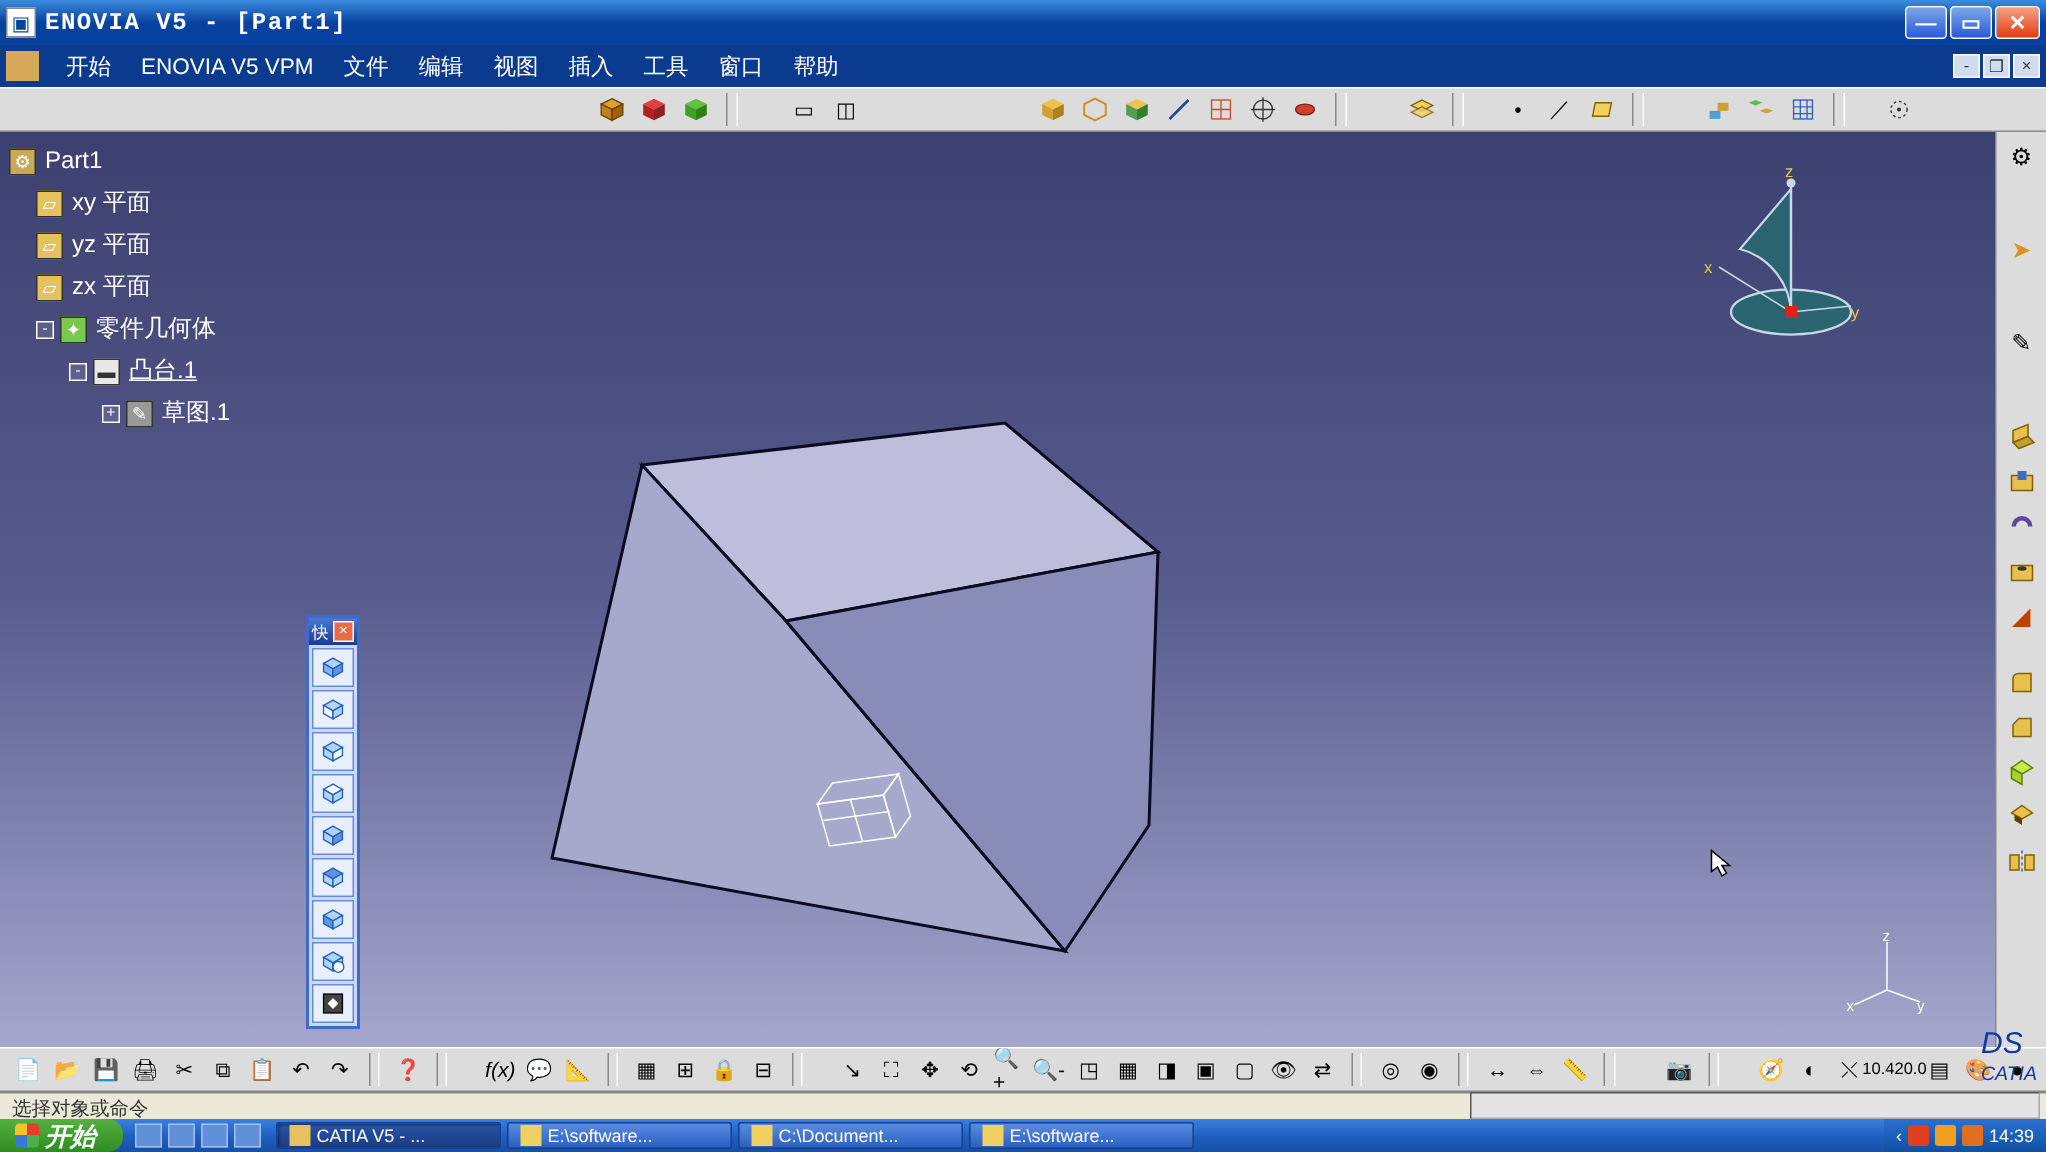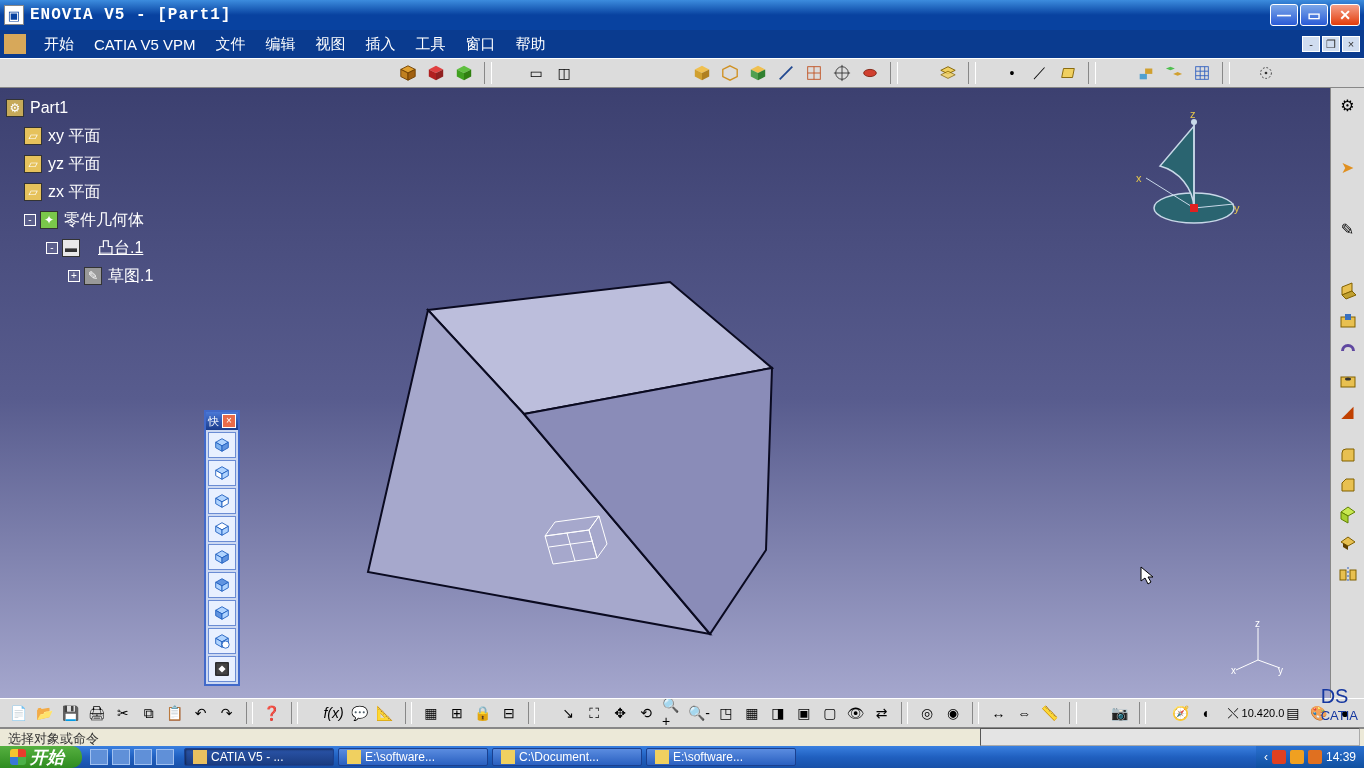--- a/index.html
+++ b/index.html
@@ -31,21 +31,21 @@
 .tree-row { display:flex; align-items:center; height:28px; cursor:pointer;}
 .tree-indent1 { padding-left: 18px;}
 .tree-indent2 { padding-left: 40px;}
 .tree-indent3 { padding-left: 62px;}
 .tree-icon { width:18px; height:18px; margin-right:6px; display:inline-flex; align-items:center; justify-content:center; font-size:12px; background:#c6a959; border:1px solid #333;}
 .tree-icon.plane { background:#e6c25c; }
 .tree-icon.body { background:#7ac84a; }
 .tree-icon.pad { background:#e8e8e8; color:#333;}
 .tree-icon.sketch { background:#999; }
 .tree-toggle { width:12px; height:12px; border:1px solid #fff; margin-right:4px; font-size:10px; line-height:10px; text-align:center; background:rgba(255,255,255,0.1);}
-.underline { text-decoration: underline; margin-left: 12px; }
+.underline { text-decoration: underline; }
 
 .float-toolbar { position:absolute; top:322px; left:204px; width:36px; background:#cbd8f2; border:2px solid #4169c9; }
 .float-title { height:18px; background: linear-gradient(#4a78d6,#1a3c8c); width:100%; display:flex; align-items:center; padding:0 2px;}
 .float-title-text { color:#fff; font-size:11px; flex:1;}
 .float-title-close { width:14px; height:14px; background:#e86c4a; color:#fff; font-size:10px; border:1px solid #fff; text-align:center; line-height:12px; cursor:pointer;}
 .float-btn { width:28px; height:26px; margin:2px auto; border:1px solid #6a8cd4; background:#e8f0ff; display:flex; align-items:center; justify-content:center; cursor:pointer;}
 .float-btn svg { width:18px; height:18px; }
 
 .canvas3d { position:absolute; inset:0; }
 .box3d { position:absolute; left:360px; top:180px; }
@@ -63,39 +63,39 @@
 .taskbar { position:absolute; left:0; right:0; bottom:0; height:22px; background: linear-gradient(to bottom,#3a80e0 0%, #2060c0 50%, #1850a8 100%); display:flex; align-items:stretch;}
 .start-btn { background: linear-gradient(to bottom,#56b040,#2e8c20); color:#fff; font-style:italic; font-weight:bold; font-size:17px; padding: 0 18px 0 10px; display:flex; align-items:center; border-radius: 0 10px 10px 0; font-family:"KaiTi","楷体",serif;}
 .start-icon { width:16px; height:16px; border-radius:3px; margin-right:4px; background: conic-gradient(#e83c2c 0 25%, #4cb048 0 50%, #3878d8 0 75%, #f4c430 0);}
 .ql { display:flex; align-items:center; gap:4px; padding: 0 8px;}
 .ql-btn { width:18px; height:16px; background:#6090d8; border:1px solid #a0c0f0; cursor:pointer;}
 .task-btn { height:18px; margin:2px 2px; padding: 0 8px; background: linear-gradient(#5a8ce0,#2a60c0); border:1px solid #1a4090; color:#fff; font-size:12px; display:flex; align-items:center; gap:4px; cursor:pointer; min-width:150px; border-radius:2px;}
 .task-btn .ticon { width:14px; height:14px; background:#e8c060;}
 .task-btn.active { background: linear-gradient(#2a54a8,#1a3c80); box-shadow: inset 1px 1px 2px rgba(0,0,0,0.4);}
 .tray { margin-left:auto; background: linear-gradient(#2a70d0,#1050a0); display:flex; align-items:center; padding: 0 8px; gap:4px; color:#fff; font-size:12px;}
 .tray-icon { width:14px; height:14px; border-radius:2px; }
-.catia-logo { position:absolute; right:6px; bottom:44px; font-family: cursive; font-size:13px; color:#1537a0; }
+.catia-logo { position:absolute; right:6px; bottom:44px; font-family: cursive; font-size:13px; color:#1537a0; font-style:italic; }
 .catia-logo .ds { font-size:20px; }
 </style>
 </head>
 <body>
 
 <div class="titlebar">
   <span class="app-icon">▣</span>
   <span class="title">ENOVIA V5 - [Part1]</span>
   <span class="spacer"></span>
   <span class="win-btn win-min">—</span>
   <span class="win-btn win-max">▭</span>
   <span class="win-btn win-close">✕</span>
 </div>
 
 <div class="menubar">
   <span class="app-icon2"></span>
   <span class="menu-item">开始</span>
-  <span class="menu-item">CATIA V5 VPM</span>
+  <span class="menu-item">ENOVIA V5 VPM</span>
   <span class="menu-item">文件</span>
   <span class="menu-item">编辑</span>
   <span class="menu-item">视图</span>
   <span class="menu-item">插入</span>
   <span class="menu-item">工具</span>
   <span class="menu-item">窗口</span>
   <span class="menu-item">帮助</span>
   <div class="right-btns">
     <span class="mdi-btn">-</span>
     <span class="mdi-btn">❐</span>

